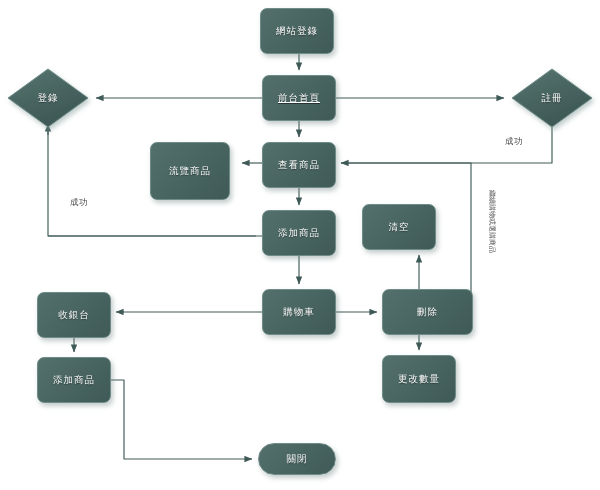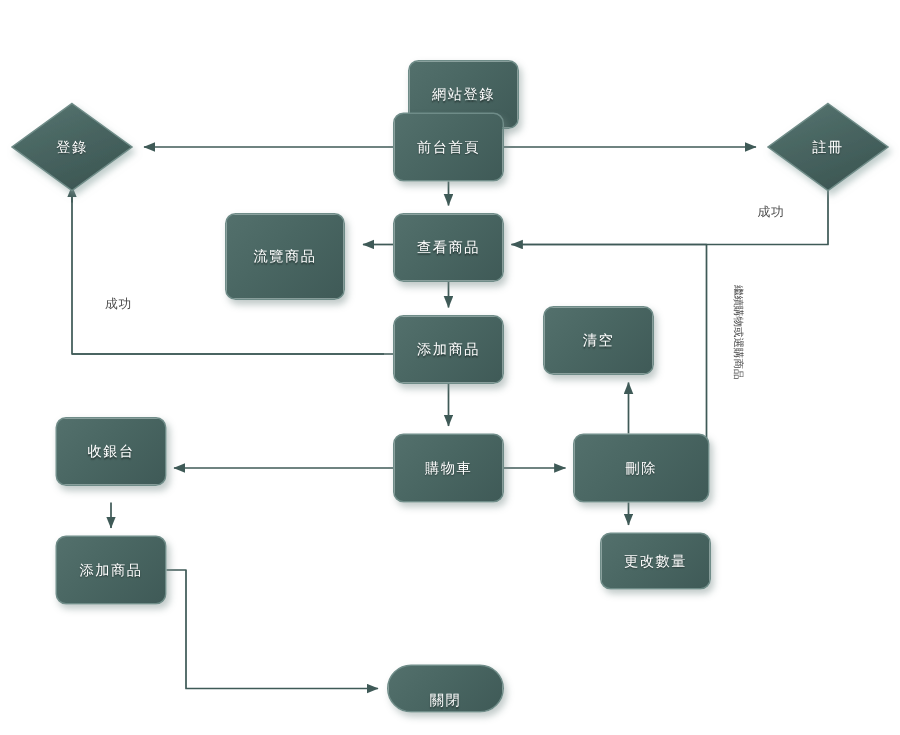--- a/index.html
+++ b/index.html
@@ -102,24 +102,24 @@
     <path d="M111,380 L124,380 L124,459 L252,459" marker-end="url(#arw)"></path>
   </g>
 
   <g filter="url(#softsh)">
     <path d="M48,69 L88,98 L48,127 L8,98 z" fill="url(#boxgrad)" stroke="#6f8c88" stroke-width="1"></path>
     <path d="M552,69 L592,98 L552,127 L512,98 z" fill="url(#boxgrad)" stroke="#6f8c88" stroke-width="1"></path>
   </g>
 </svg>
 
 <div id="nodes">
-    <div class="node" style="left: 272px; top: 8px; width: 74px; height: 46px; margin-top: 32px;">
+    <div class="node" style="left: 260px; top: 8px; width: 74px; height: 46px;">
       <span>網站登錄</span>
     </div>
-    <div class="node" style="left: 262px; top: 75px; width: 74px; height: 46px;">
+    <div class="node" style="left: 262px; top: 75px; width: 74px; height: 46px; text-decoration: underline;">
       <span>前台首頁</span>
     </div>
     <div class="node diamond" style="left: 8px; top: 69px; width: 80px; height: 58px;">
       <span class="dlabel">登錄</span>
     </div>
     <div class="node diamond" style="left: 512px; top: 69px; width: 80px; height: 58px;">
       <span class="dlabel">註冊</span>
     </div>
     <div class="node" style="left: 150px; top: 142px; width: 80px; height: 58px;">
       <span>流覽商品</span>
@@ -132,30 +132,30 @@
     </div>
     <div class="node" style="left: 362px; top: 204px; width: 74px; height: 46px;">
       <span>清空</span>
     </div>
     <div class="node" style="left: 262px; top: 289px; width: 74px; height: 46px;">
       <span>購物車</span>
     </div>
     <div class="node" style="left: 382px; top: 289px; width: 91px; height: 46px;">
       <span>刪除</span>
     </div>
-    <div class="node" style="left: 400px; top: 355px; width: 74px; height: 38px;">
+    <div class="node" style="left: 382px; top: 355px; width: 74px; height: 48px;">
       <span>更改數量</span>
     </div>
-    <div class="node" style="left: 37px; top: 278px; width: 74px; height: 46px;">
+    <div class="node" style="left: 37px; top: 292px; width: 74px; height: 46px;">
       <span>收銀台</span>
     </div>
     <div class="node" style="left: 37px; top: 357px; width: 74px; height: 46px;">
       <span>添加商品</span>
     </div>
-    <div class="node pill" style="left: 258px; top: 443px; width: 78px; height: 32px; align-items: flex-end;">
+    <div class="node pill" style="left: 258px; top: 443px; width: 78px; height: 32px;">
       <span>關閉</span>
     </div>
   </div>
 <div id="labels">
     <div class="edge-label" style="left: 70px; top: 197px;">成功</div>
     <div class="edge-label" style="left: 505px; top: 136px;">成功</div>
     <div class="edge-label vert" style="left: 497px; top: 190px;">繼續購物或選購商品</div>
   </div>
 
 </body></html>

